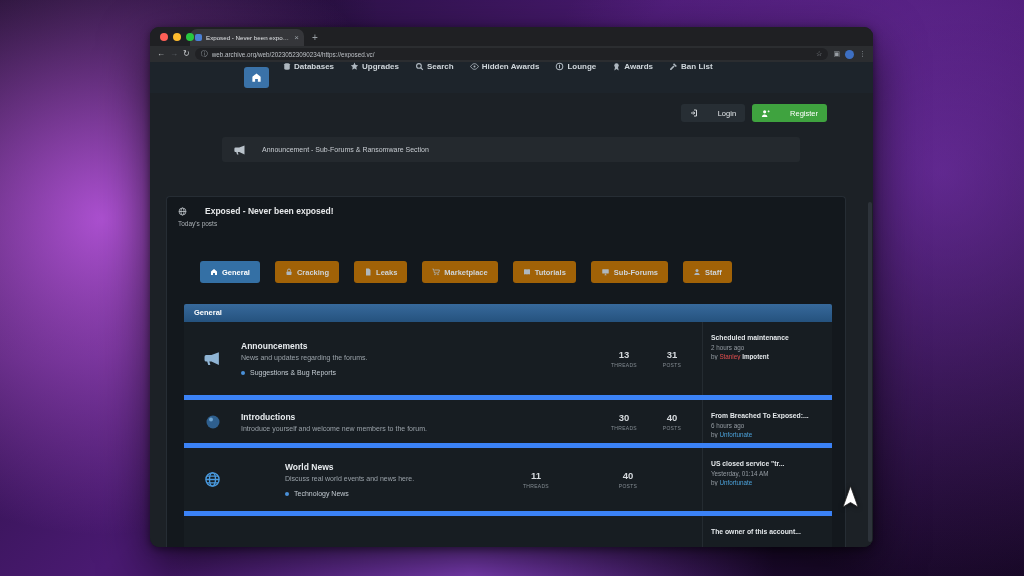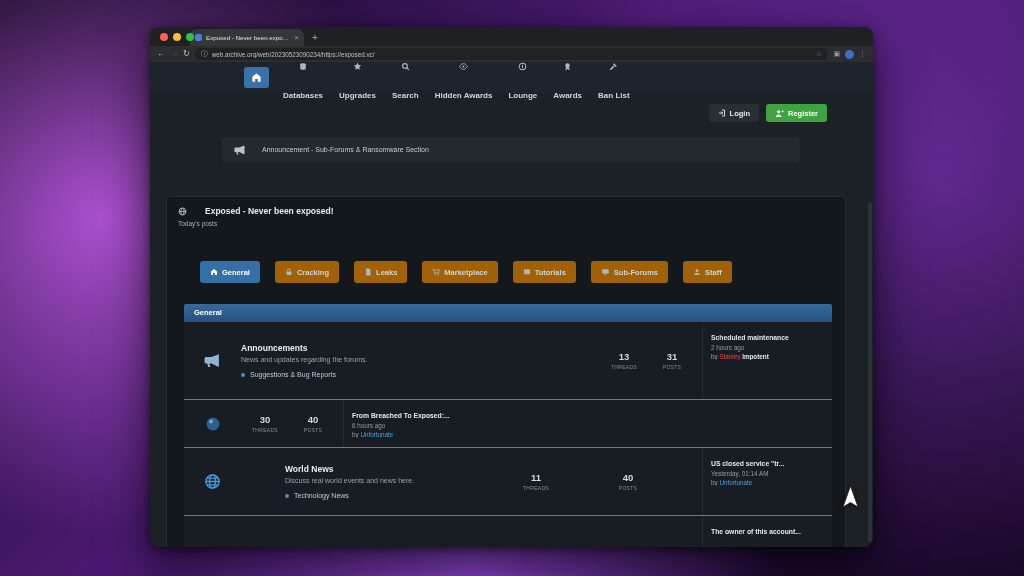--- a/index.html
+++ b/index.html
@@ -43,31 +43,31 @@
   .omni-star { font-size:7px; color:#9aa0a6; }
   .chrome-ic { font-size:7px; color:#9aa0a6; }
   .avatar { width:9px; height:9px; border-radius:50%; background:#3d6fc2; }
 
   
   .viewport { position:relative; height:485px; background:#1c2126; overflow:hidden; }
 
   .topnav { height:31px; background:#1d242b; display:flex; align-items:center; padding-left:94px; }
   .nav-home { width:25px; height:21px; background:#3a72a8; border-radius:3px; display:flex;
     align-items:center; justify-content:center; color:#fff; margin-right:6px; flex:none; }
-  .nav-item { display:flex; align-items:center; gap:20px; color:#cfd6db; font-size:8px; font-weight:700;
-    padding:0 8px; height:31px; white-space:nowrap;flex-direction:column; }
+  .nav-item { display:flex; gap:3px; color:#cfd6db; font-size:8px; font-weight:700;
+    padding:0 8px; height:31px; white-space:nowrap; }
   .nav-item .ico { color:#aeb7bf; }
 
   .ico { display:inline-block; vertical-align:middle; }
   .ico svg { display:block; }
 
   .authrow { height:44px; position:relative; }
   .auth-btns { position:absolute; right:46px; top:11px; display:flex; gap:7px; }
-  .btn { display:flex; align-items:center; gap:4px; height:18px; padding:0 9px; border-radius:3px;
-    font-size:7.5px; font-weight:700; color:#e6eaed; border:none; cursor:pointer; font-family:inherit; }
+  .btn { display:flex; align-items:center; gap:20px; height:18px; padding:0 9px; border-radius:3px;
+    font-size:7.5px; font-weight:400; color:#e6eaed; border:none; cursor:pointer; font-family:inherit; }
   .btn-login { background:#272e34; }
   .btn-register { background:#3fa33f; color:#fff; }
 
   .announce { margin-left:72px; width:578px; height:25px; background:#24292e; border-radius:3px;
     display:flex; align-items:center; padding:0 12px; gap:16px; }
   .announce-ico { color:#b9c2ca; display:flex; }
   .announce-text { font-size:7px; color:#c7ccd1; }
 
   .panel { margin:34px 27px 0 16px; background:#13181d; border:1px solid #262d34; border-bottom:none;
     border-radius:4px 4px 0 0; height:400px; }
@@ -81,21 +81,21 @@
     background:#a16207; color:#ced4d9; font-size:7.5px; font-weight:700; white-space:nowrap; }
   .tabbtn .ico { color:#aeb7bf; }
   .tabbtn.active { background:#3470a5; color:#fff; }
   .tabbtn.active .ico { color:#fff; }
 
   .cat-bar { margin:21px 13px 0 17px; height:18px; line-height:18px; padding-left:10px;
     background:linear-gradient(#37699b,#25527e); border-radius:2px 2px 0 0;
     font-size:7.5px; font-weight:700; color:#fff; }
 
   .rows { margin:0 13px 0 17px; background:#171d22; }
-  .frow { display:flex; align-items:center; border-bottom:1px solid #3b82f6; }
+  .frow { display:flex; align-items:center; border-bottom:5px solid #3b82f6; }
   .frow.h1 { min-height:78px; } .frow.h2 { min-height:48px; } .frow.h3 { min-height:68px;gap:44px; } .frow.h4 { min-height:80px; }
   .ficon { width:57px; flex:none; display:flex; justify-content:center; }
   .fmain { flex:1; min-width:0; padding-right:8px; }
   .fname { font-size:8.5px; font-weight:700; color:#e8ecef; }
   .fdesc { margin-top:3px; font-size:7px; color:#9aa2a9; }
   .fsub { margin-top:8px; display:flex; align-items:center; gap:5px; font-size:7px; color:#c2cad1; }
   .fsub .dot { width:4px; height:4px; border-radius:50%; background:#4a90d9; flex:none; }
   .fstat { width:48px; flex:none; text-align:center; }
   .fstat .num { font-size:9.5px; font-weight:600; color:#d6dade; }
   .fstat .lbl { margin-top:2px; font-size:5px; letter-spacing:.3px; color:#848c93; }
@@ -375,20 +375,24 @@
 
           <div class="frow h2">
             <div class="ficon">
               <span class="ico">
                 <svg width="16" height="16" viewBox="0 0 16 16">
                     <circle cx="8" cy="8" r="6.5" fill="#2e5f8e"></circle>
                     <circle cx="6" cy="5.5" r="2" fill="#6ea3cf"></circle>
                   </svg>
               </span>
             </div>
+            <div class="fmain">
+              <div class="fname">Introductions</div>
+              <div class="fdesc">Introduce yourself and welcome new members to the forum.</div>
+            </div>
             <div class="fstat">
               <div class="num">30</div>
               <div class="lbl">THREADS</div>
             </div>
             <div class="fstat">
               <div class="num">40</div>
               <div class="lbl">POSTS</div>
             </div>
             <div class="flast">
               <div class="ltitle">From Breached To Exposed:...</div>

